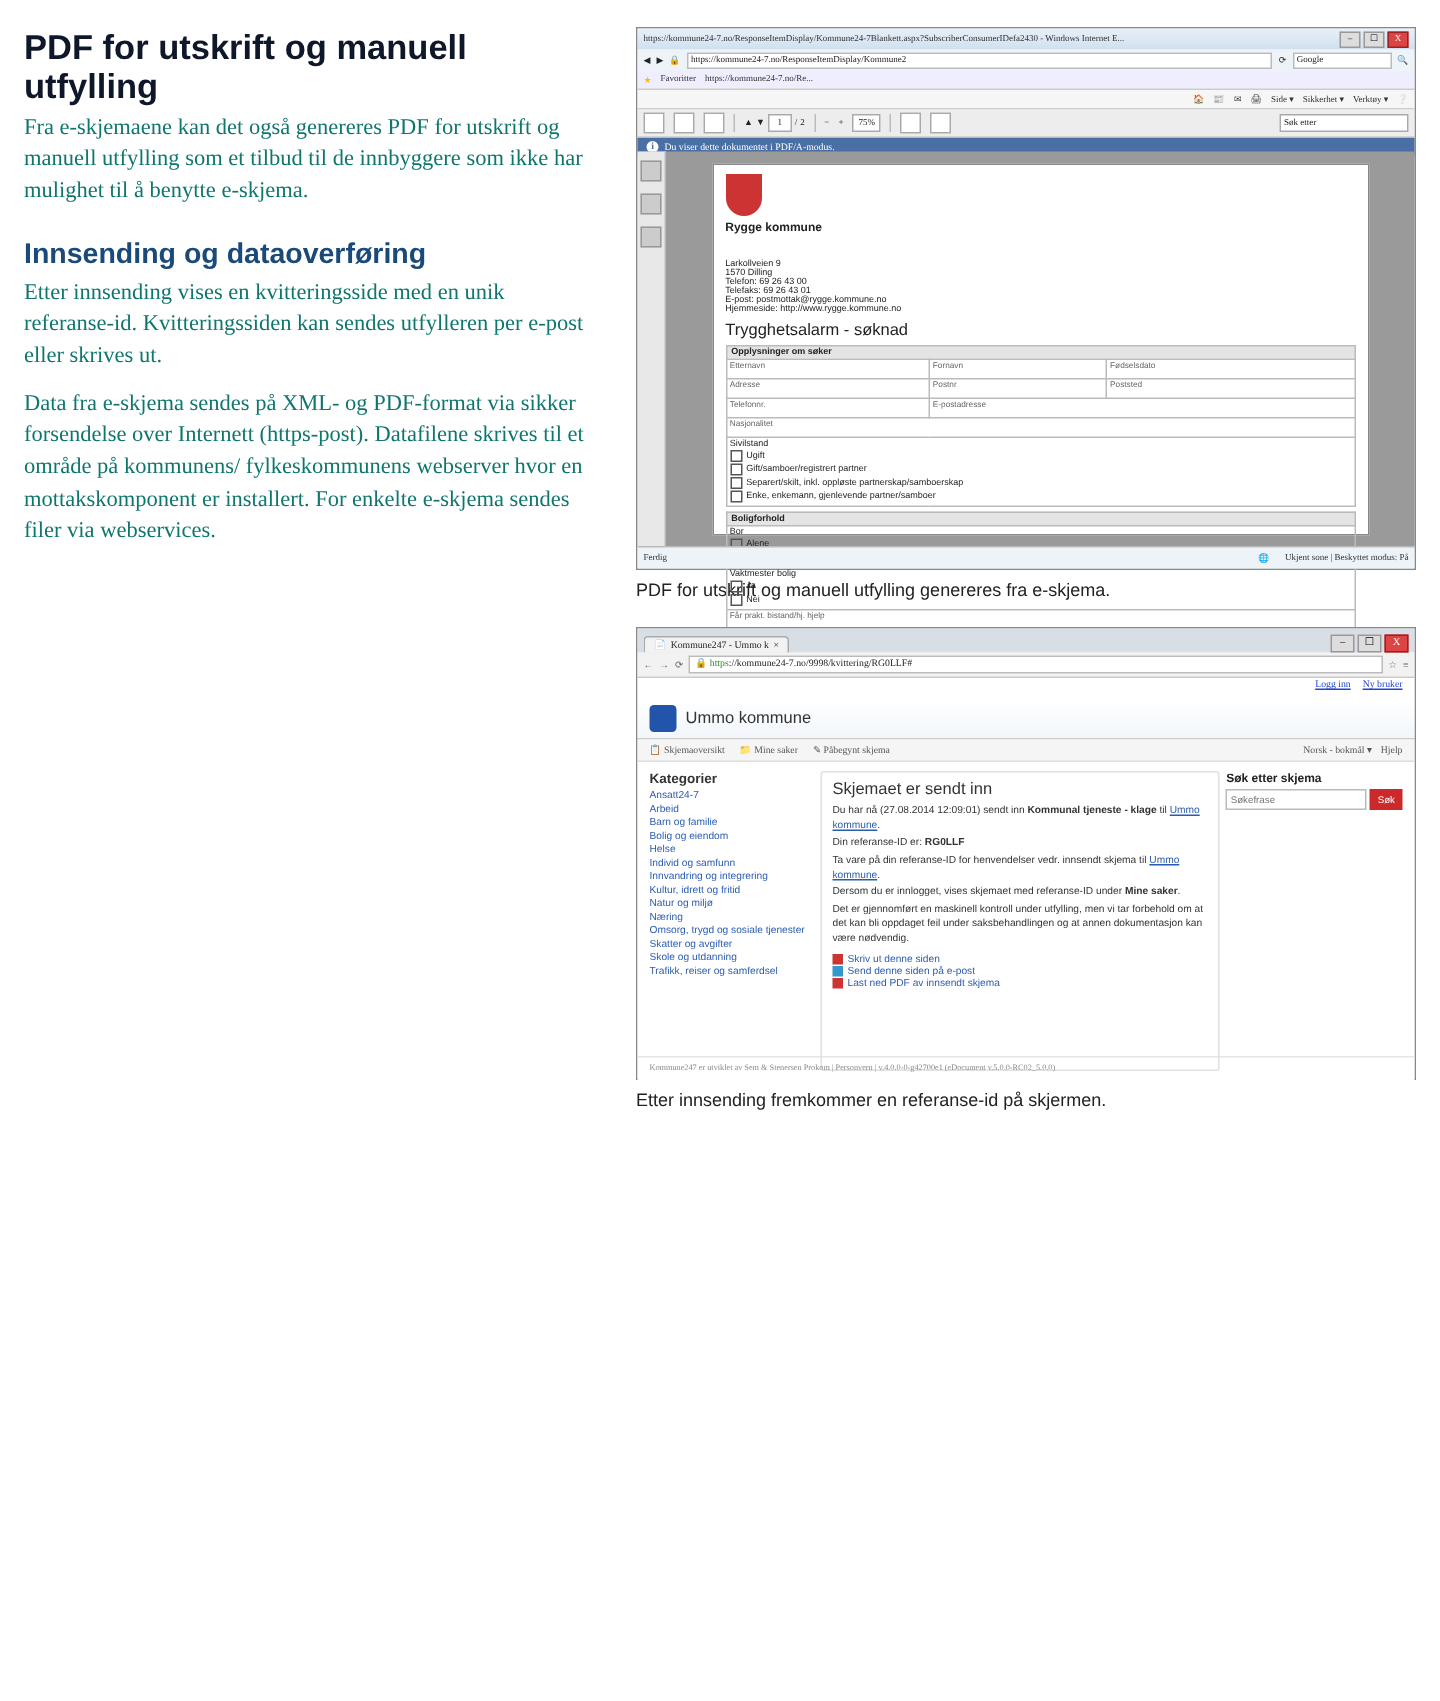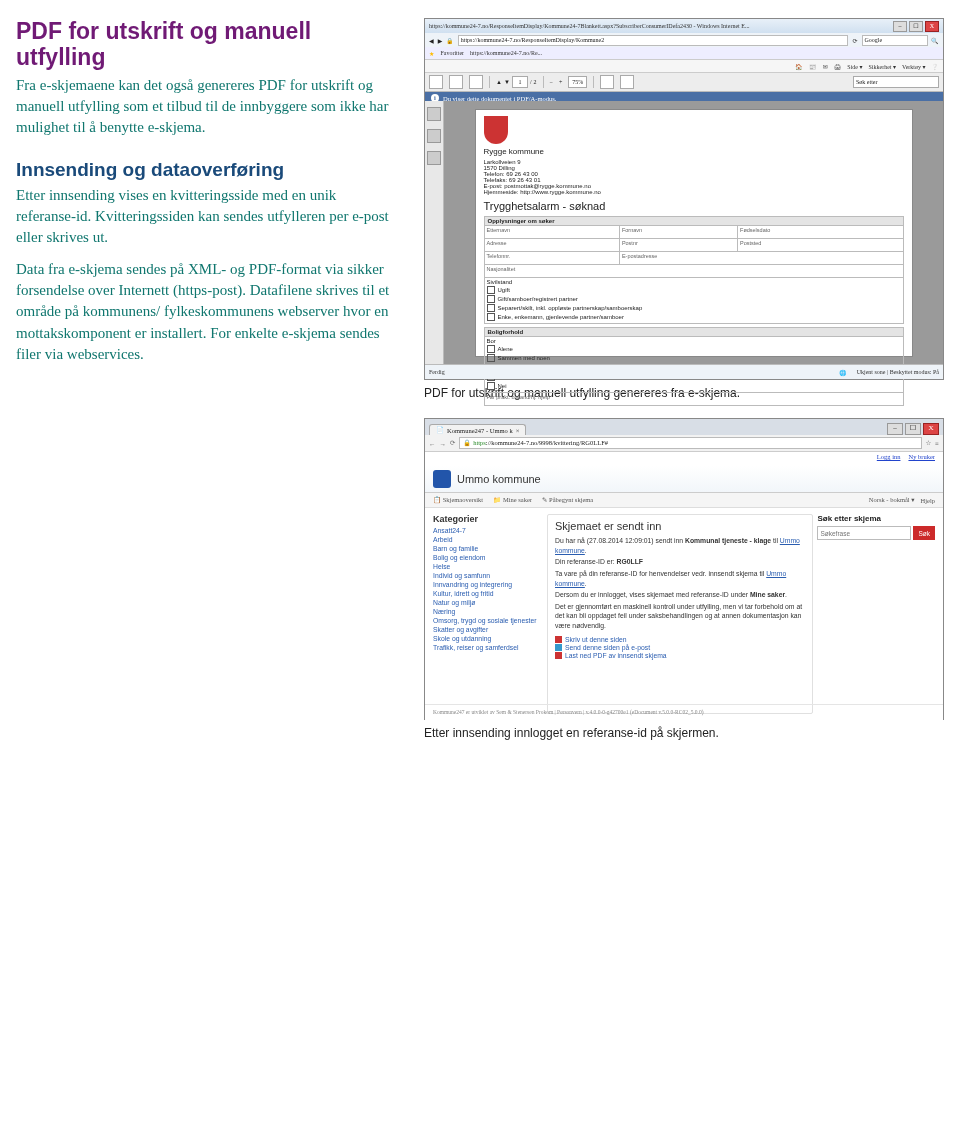--- a/index.html
+++ b/index.html
@@ -19,21 +19,21 @@
     flex: 0 0 380px;
   }
   .col-right {
     flex: 1;
   }
   h1 {
     font-size: 23px;
     font-weight: 700;
     margin: 0 0 4px 0;
     line-height: 1.15;
-    color: #701a75;
+    color: #0f172a;
     font-family: Helvetica, Arial, sans-serif;
   }
   h2 {
     font-size: 19px;
     font-weight: 600;
     margin: 20px 0 4px 0;
     color: #1a4a7a;
     font-family: Helvetica, Arial, sans-serif;
   }
   p {
@@ -89,21 +89,21 @@
   .ss1 .pdfbar .zoom{border:1px solid #aaa;background:#fff;padding:0 3px;height:10px;line-height:10px;}
   .ss1 .pdfbar .find{flex:0 0 80px;border:1px solid #aaa;background:#fff;height:10px;line-height:10px;padding:0 2px;margin-left:auto;}
   .ss1 .pdfinfo{height:12px;background:#4a6fa5;color:#fff;font-size:6.5px;display:flex;align-items:center;padding:0 6px;gap:4px;}
   .ss1 .pdfinfo .i{width:8px;height:8px;border-radius:50%;background:#fff;color:#4a6fa5;text-align:center;line-height:8px;font-weight:bold;}
   .ss1 .pdfbody{position:absolute;top:82px;left:0;right:0;bottom:14px;background:#9a9a9a;display:flex;}
   .ss1 .pdfside{width:18px;background:#e8e8e8;border-right:1px solid #bbb;display:flex;flex-direction:column;align-items:center;gap:8px;padding-top:6px;}
   .ss1 .pdfside .t{width:12px;height:12px;background:#ccc;border:1px solid #999;}
   .ss1 .pdfpage{flex:1;display:flex;justify-content:center;padding:8px 10px;}
   .ss1 .sheet{background:#fff;width:100%;max-width:420px;border:1px solid #888;padding:6px 8px;font-family:Arial,sans-serif;font-size:6px;color:#222;}
   .ss1 .sheet .crest{width:24px;height:28px;background:#c33;border-radius:0 0 12px 12px;margin-bottom:3px;}
-  .ss1 .sheet .org{font-weight:normal;font-size:8px;margin-bottom:3px;}
+  .ss1 .sheet .org{font-weight:bold;font-size:8px;margin-bottom:17px;}
   .ss1 .sheet .line{white-space:nowrap;}
   .ss1 .sheet h3{font-size:11px;margin:5px 0 4px 0;font-weight:normal;}
   .ss1 .sheet .sec{background:#e4e4e4;font-weight:bold;padding:1px 3px;margin-top:3px;border:1px solid #bbb;border-bottom:none;}
   .ss1 .sheet table{width:100%;border-collapse:collapse;}
   .ss1 .sheet td{border:1px solid #bbb;padding:1px 2px;vertical-align:top;height:10px;}
   .ss1 .sheet td.lbl{color:#666;font-size:5.5px;}
   .ss1 .sheet .chk{display:flex;align-items:center;gap:3px;margin:1px 0;}
   .ss1 .sheet .chk .box{width:6px;height:6px;border:1px solid #555;}
   .ss1 .statusbar{position:absolute;bottom:0;left:0;right:0;height:14px;background:#eef3f8;border-top:1px solid #bbb;display:flex;align-items:center;font-size:6px;padding:0 4px;gap:10px;color:#333;}
   .ss1 .statusbar .globe{color:#2a7;}
@@ -408,16 +408,16 @@
         <div class="sok">
           <h4>Søk etter skjema</h4>
           <div class="row">
             <input placeholder="Søkefrase" style="">
             <button>Søk</button>
           </div>
         </div>
       </div>
       <div class="footer">Kommune247 er utviklet av Sem &amp; Stenersen Prokom  |  Personvern  |  v.4.0.0-0-g42700e1 (eDocument v.5.0.0-RC02_5.0.0)</div>
     </div>
-    <div class="caption">Etter innsending innlogget en referanse-id på skjermen.</div>
+    <div class="caption">Etter innsending fremkommer en referanse-id på skjermen.</div>
 
   </div>
 </div>
 
 </body></html>

